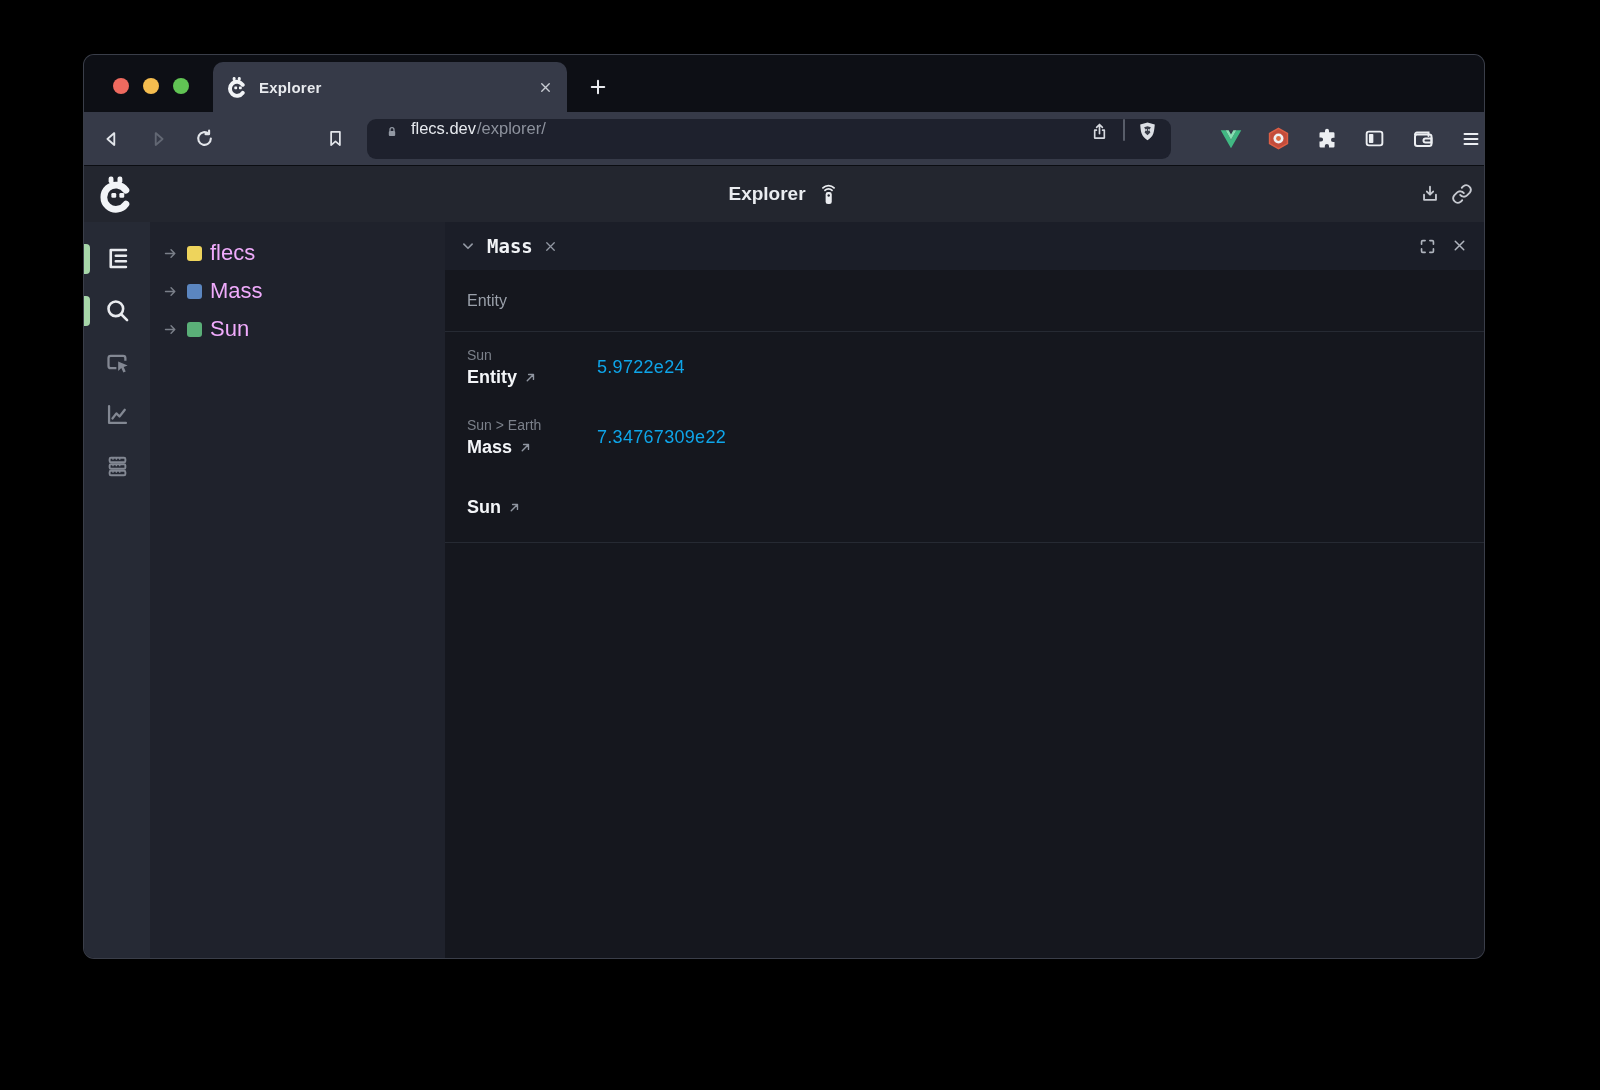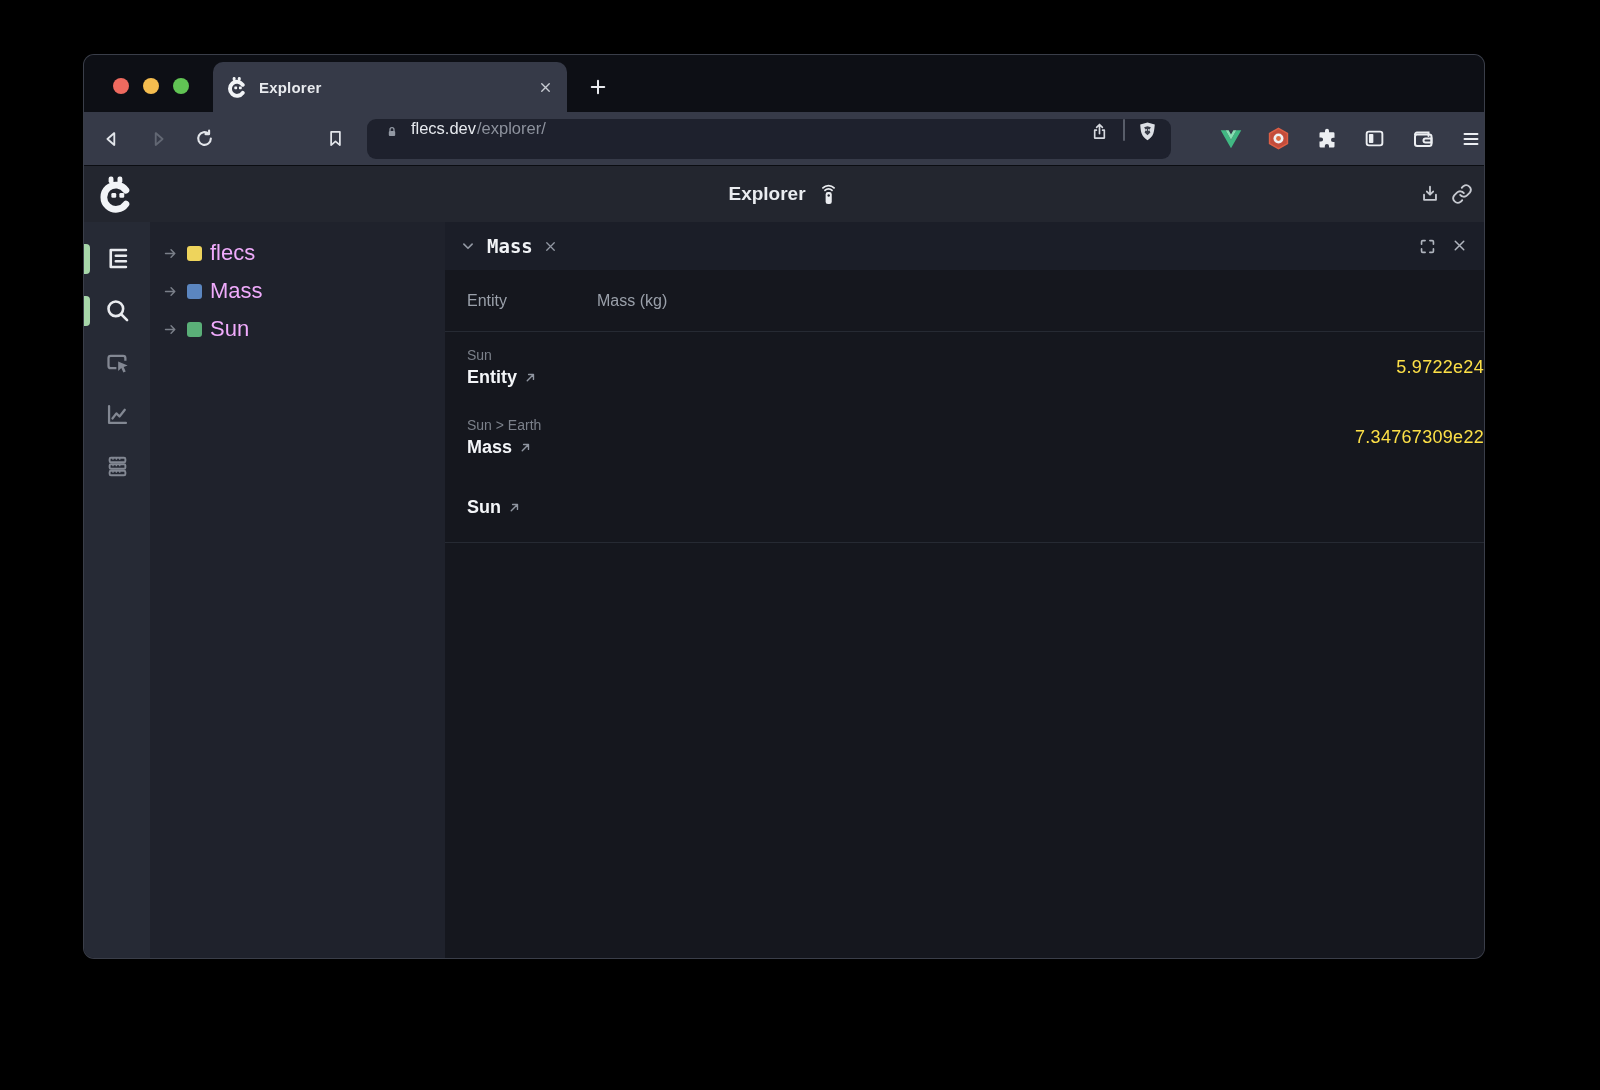--- a/index.html
+++ b/index.html
@@ -75,21 +75,21 @@
   .qh-right { color:#b0b5be; display:flex; gap:14px; }
 
   .thead { height:62px; display:grid; grid-template-columns:130px auto; align-items:center;
            padding-left:22px; border-bottom:1px solid #262a33; color:#9aa0aa; font-size:16px; }
   .rows { border-bottom:1px solid #262a33; }
   .trow { height:70px; display:grid; grid-template-columns:130px auto; align-items:center; padding-left:22px; }
   .ecell { display:flex; flex-direction:column; justify-content:center; gap:4px; }
   .parent { color:#7b808a; font-size:14px; }
   .ename { display:flex; align-items:center; gap:7px; color:#f3f5f8; font-size:18px; font-weight:700; }
   .goto { color:#8f95a0; display:flex; }
-  .value { color:#fde047; font-size:18px; letter-spacing:.3px;text-align:right; }
+  .value { color:#0ea5e9; font-size:18px; letter-spacing:.3px; }
 </style>
 </head>
 <body>
 
 <div class="window">
 
   <div class="tabstrip">
     <div class="traffic">
       <div class="dot dot-red"></div>
       <div class="dot dot-yel"></div>
@@ -341,21 +341,20 @@
             <svg width="17" height="17" viewBox="0 0 24 24">
                 <path d="M6 6 L18 18 M18 6 L6 18" stroke="currentColor" stroke-width="2.1" stroke-linecap="round"></path>
               </svg>
           </span>
         </span>
       </div>
 
       <div>
         <div class="thead">
           <span>Entity</span>
-          <span>Mass (kg)</span>
         </div>
         <div class="rows">
           <div class="trow">
             <div class="ecell">
               <span class="parent">Sun</span>
               <span class="ename">
                   <span>Entity</span>
                 <span class="goto">
                   <svg width="13" height="13" viewBox="0 0 24 24" fill="none" stroke="currentColor" stroke-width="2.6" stroke-linecap="round" stroke-linejoin="round">
                       <path d="M6 18 L17 7 M8.5 6.5 H17.5 V15.5"></path>

